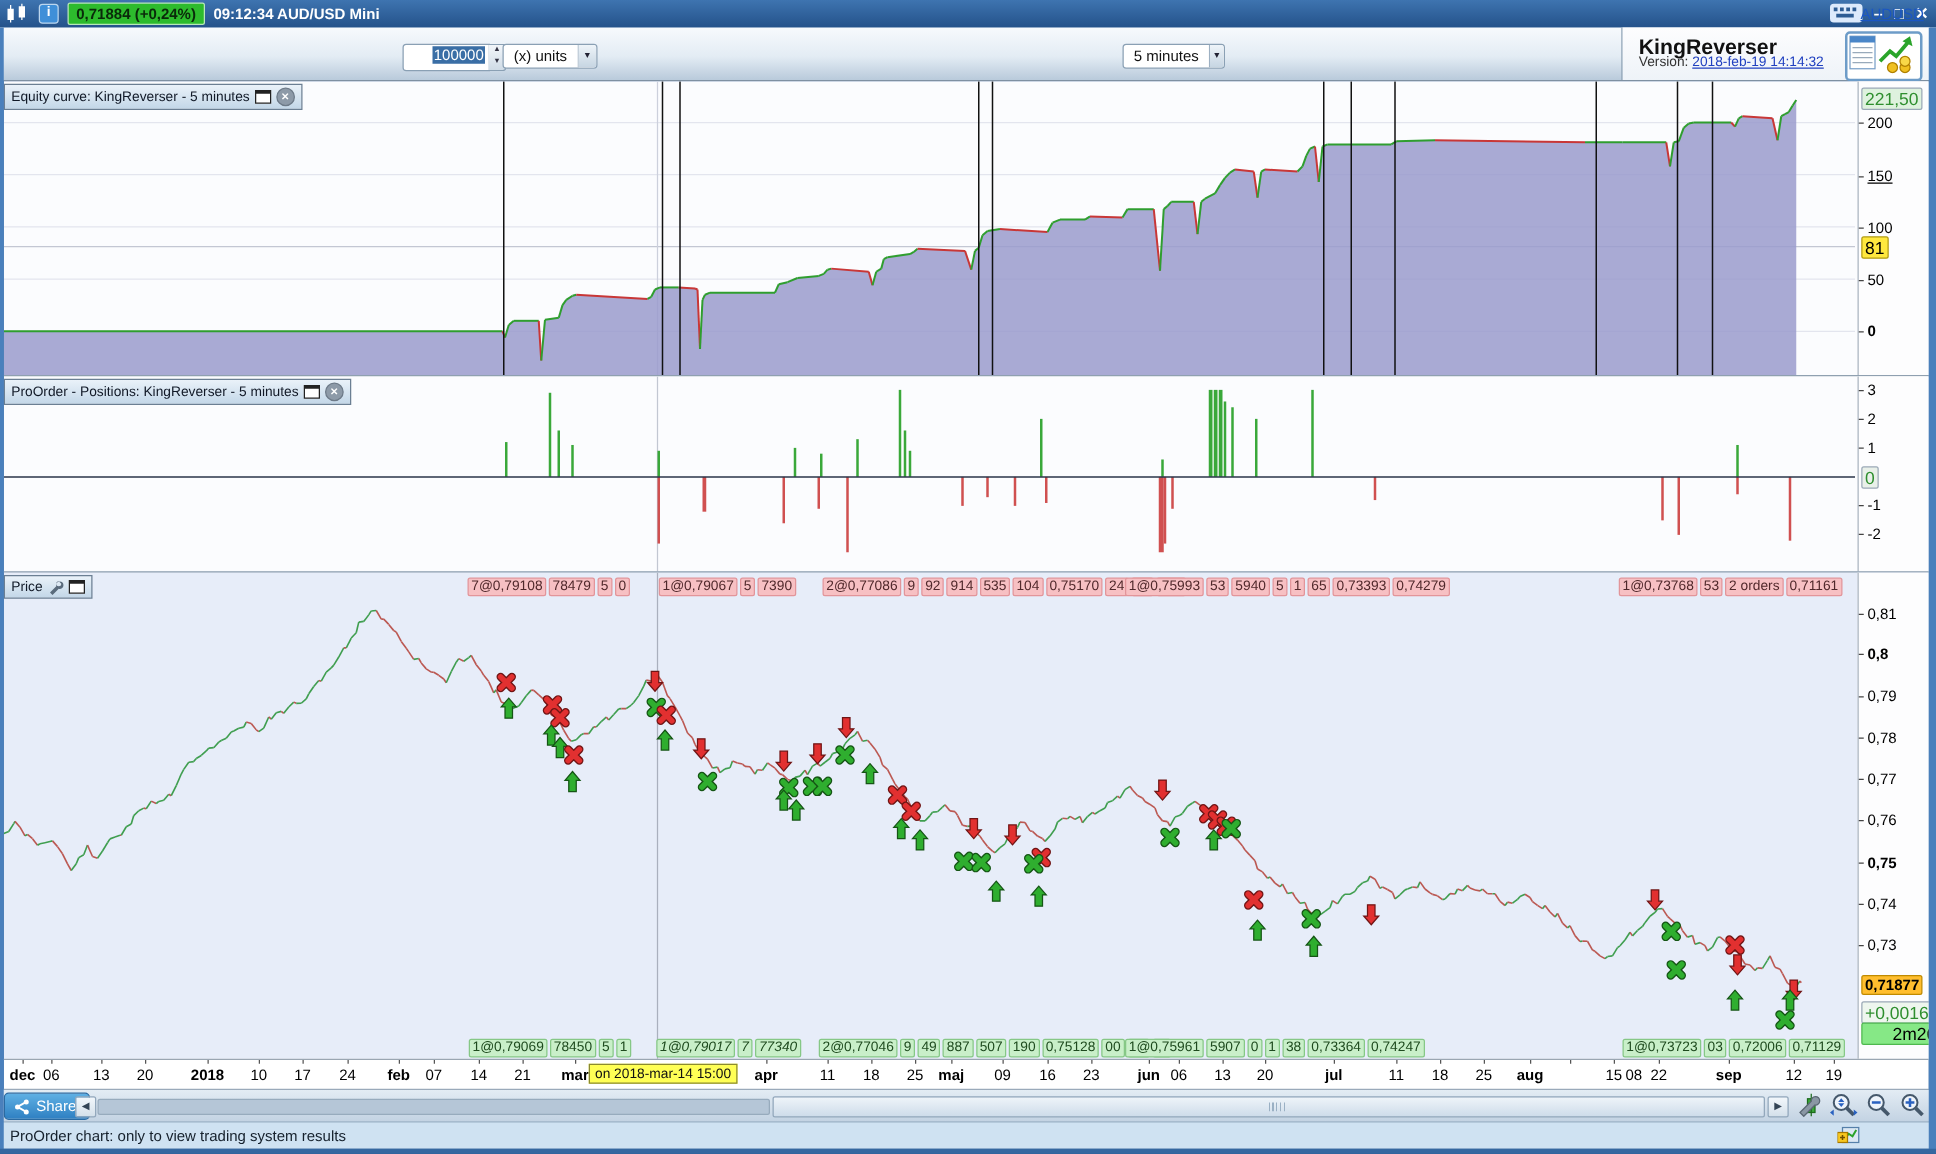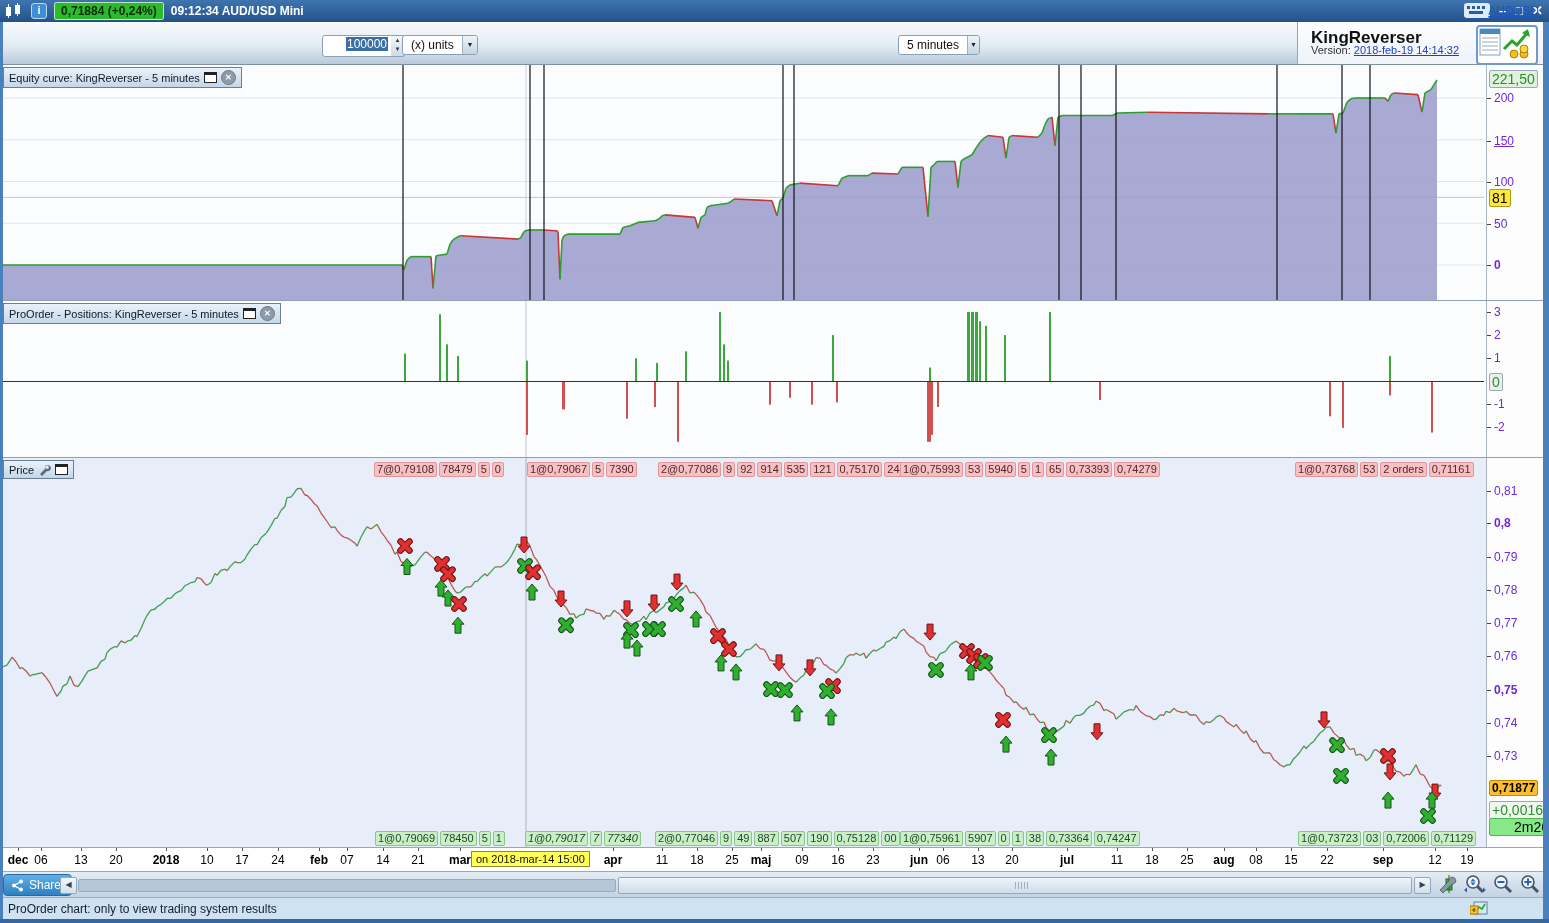--- a/index.html
+++ b/index.html
@@ -33,21 +33,21 @@
   .dd .btn{width:18px;height:100%;border-left:1px solid #9db0c2;background:linear-gradient(#eef4f9,#c6d5e2);
            border-radius:0 2px 2px 0;font-size:7px;color:#223;text-align:center;line-height:18px}
   .sys-block{left:1297px;top:22px;width:246px;height:42px;border-left:1px solid #93a6b8;background:linear-gradient(#fdfdfe,#eef3f8)}
   .sys-name{position:absolute;left:13px;top:6px;font-weight:bold;font-size:17px;color:#111}
   .sys-ver{position:absolute;left:13px;top:22px;font-size:11px;color:#333}
   .sys-ver a{color:#2040c0;text-decoration:underline}
   .sys-ico{position:absolute;left:178px;top:3px;width:58px;height:36px;border:2px solid #6d9cc8;border-radius:4px;background:#fff}
   
   .panel{left:3px;width:1540px;background:#fbfcfe;overflow:hidden}
   .axiscol{position:absolute;left:1483px;top:0;width:57px;height:100%;background:#fdfdfe;border-left:1px solid #a9b4c0}
-  .tick-lab{position:absolute;left:7px;font-size:12px;color:#6d28d9;white-space:nowrap}
+  .tick-lab{position:absolute;left:7px;font-size:12px;color:#000000;white-space:nowrap}
   .tick-dash{position:absolute;left:0;width:4px;height:1px;background:#444}
   .badge{position:absolute;left:2px;font-size:14px;padding:0 2px;border-radius:2px;white-space:nowrap}
   .hdr{position:absolute;left:0;top:2px;display:flex;align-items:center;gap:4px;
        background:linear-gradient(#eaf2f9,#c3d7e8);border:1px solid #6b7f93;padding:2px 5px;z-index:5}
   .hdr .t{font-size:11px;color:#101826}
   .winico{width:13px;height:11px;background:#fff;border:1px solid #222;box-sizing:border-box;border-top:3px solid #222}
   .closeico{width:13px;height:13px;border-radius:50%;background:#8d9aa8;color:#fff;font-size:8px;
             font-weight:bold;text-align:center;line-height:13px;border:1px solid #6d7a88}
   .wrench-ico{width:13px;height:13px}
   svg{display:block}
@@ -1034,21 +1034,21 @@
         <span>1@0,79067</span>
         <span>5</span>
         <span>7390</span>
       </div>
       <div class="lgroup lg-top" style="left: 655px; top: 4px;">
         <span>2@0,77086</span>
         <span>9</span>
         <span>92</span>
         <span>914</span>
         <span>535</span>
-        <span>121</span>
+        <span>104</span>
         <span>0,75170</span>
         <span>24</span>
         <span>35</span>
         <span>951</span>
       </div>
       <div class="lgroup lg-top" style="left: 897px; top: 4px;">
         <span>1@0,75993</span>
         <span>53</span>
         <span>5940</span>
         <span>5</span>
@@ -1162,21 +1162,21 @@
     <span class="dlab b" style="left: 1064px;">jul</span>
     <span class="dtick" style="left: 1114px;"></span>
     <span class="dlab" style="left: 1114px;">11</span>
     <span class="dtick" style="left: 1149px;"></span>
     <span class="dlab" style="left: 1149px;">18</span>
     <span class="dtick" style="left: 1184px;"></span>
     <span class="dlab" style="left: 1184px;">25</span>
     <span class="dtick" style="left: 1221px;"></span>
     <span class="dlab b" style="left: 1221px;">aug</span>
     <span class="dtick" style="left: 1253px;"></span>
-    <span class="dlab" style="left: 1253px; text-align: center;">08</span>
+    <span class="dlab" style="left: 1304px; text-align: center;">08</span>
     <span class="dtick" style="left: 1288px;"></span>
     <span class="dlab" style="left: 1288px;">15</span>
     <span class="dtick" style="left: 1324px;"></span>
     <span class="dlab" style="left: 1324px;">22</span>
     <span class="dtick" style="left: 1380px;"></span>
     <span class="dlab b" style="left: 1380px;">sep</span>
     <span class="dtick" style="left: 1432px;"></span>
     <span class="dlab" style="left: 1432px;">12</span>
     <span class="dtick" style="left: 1464px;"></span>
     <span class="dlab" style="left: 1464px;">19</span>

